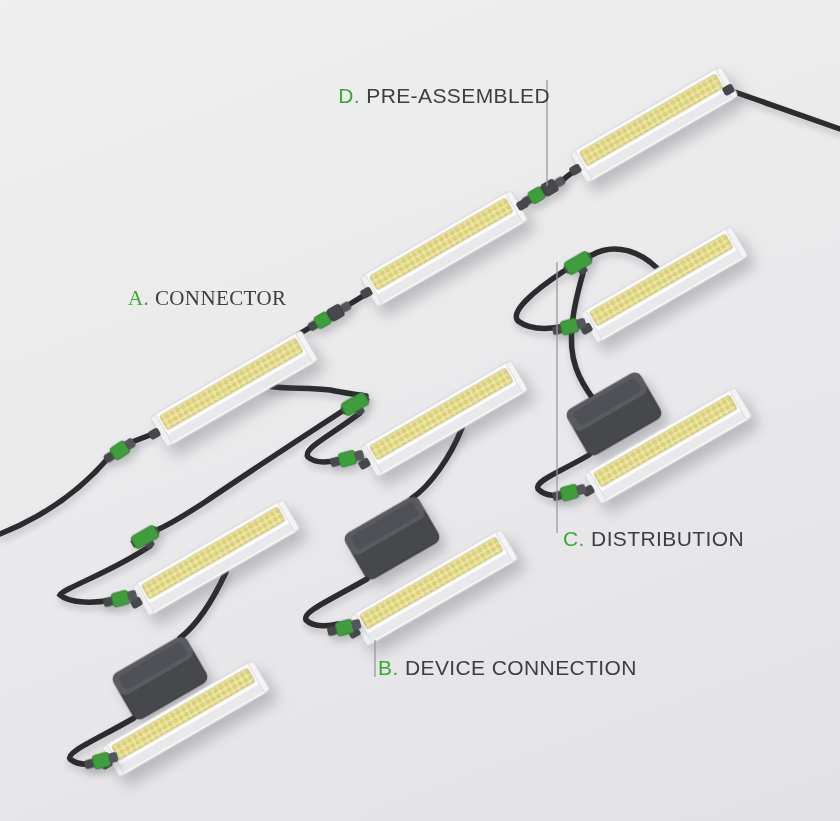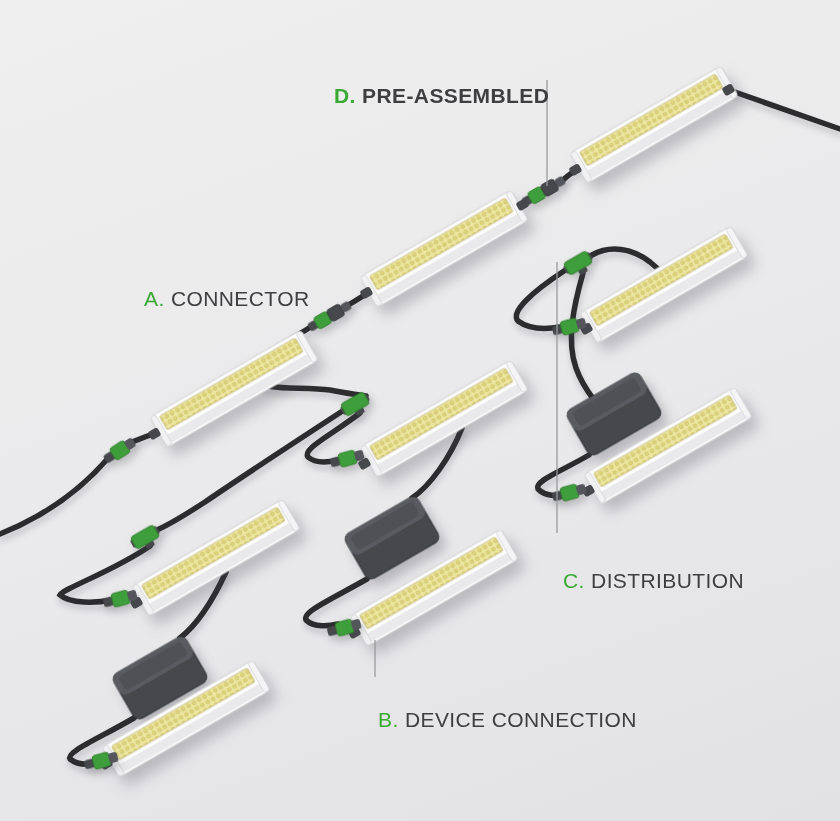--- a/index.html
+++ b/index.html
@@ -19,21 +19,21 @@
     fill:none; stroke:#2c2c2e; stroke-width:5.5; stroke-linecap:round;
     filter: drop-shadow(1px 5px 3px rgba(70,70,80,0.22));
   }
   .callout { stroke:#9a9a9c; stroke-width:1.3; }
 
   .label {
     position:absolute; font-size:21px; letter-spacing:0.4px;
     color:#3e3e40; font-weight:500; white-space:nowrap; line-height:27px;
   }
   .label .g { color: var(--green, #3aaa35); }
-  .label-d { text-align:left; width:216px;font-weight:bold; }
+  .label-d { text-align:right; width:216px; }
 </style>
 </head>
 <body>
 
 <div class="stage">
 
   <svg class="scene" width="840" height="821" viewBox="0 0 840 821">
     <defs>
       <pattern id="leds" width="6.2" height="6.2" patternUnits="userSpaceOnUse">
         <rect width="6.2" height="6.2" fill="#ede69f"></rect>
@@ -150,25 +150,25 @@
       <line class="callout" x1="547" y1="80" x2="547" y2="186"></line>
       <line class="callout" x1="557" y1="262" x2="557" y2="533"></line>
       <line class="callout" x1="375" y1="640" x2="375" y2="677"></line>
     </g>
   </svg>
 
   <div class="label label-d" style="left:334px; top:82px;">
     <div><span class="g">D.</span> <span>PRE-ASSEMBLED</span></div>
   </div>
 
-  <div class="label" style="left:144px; top:285px;">
+  <div class="label" style="left:128px; top:285px;font-family:Liberation Serif, serif;">
     <span class="g">A.</span> <span>CONNECTOR</span>
   </div>
 
-  <div class="label" style="left:563px; top:567px;">
+  <div class="label" style="left:563px; top:525px;">
     <span class="g">C.</span> <span>DISTRIBUTION</span>
   </div>
 
-  <div class="label" style="left:378px; top:706px;">
+  <div class="label" style="left:378px; top:654px;">
     <span class="g">B.</span> <span>DEVICE CONNECTION</span>
   </div>
 
 </div>
 
 </body></html>

